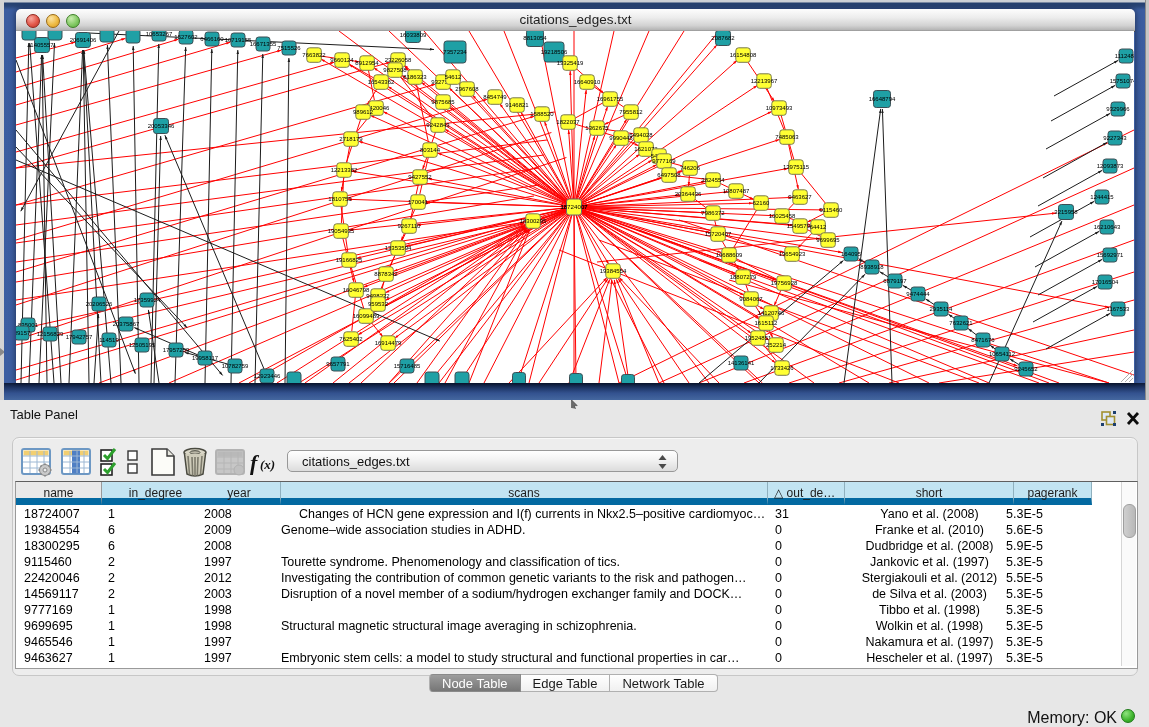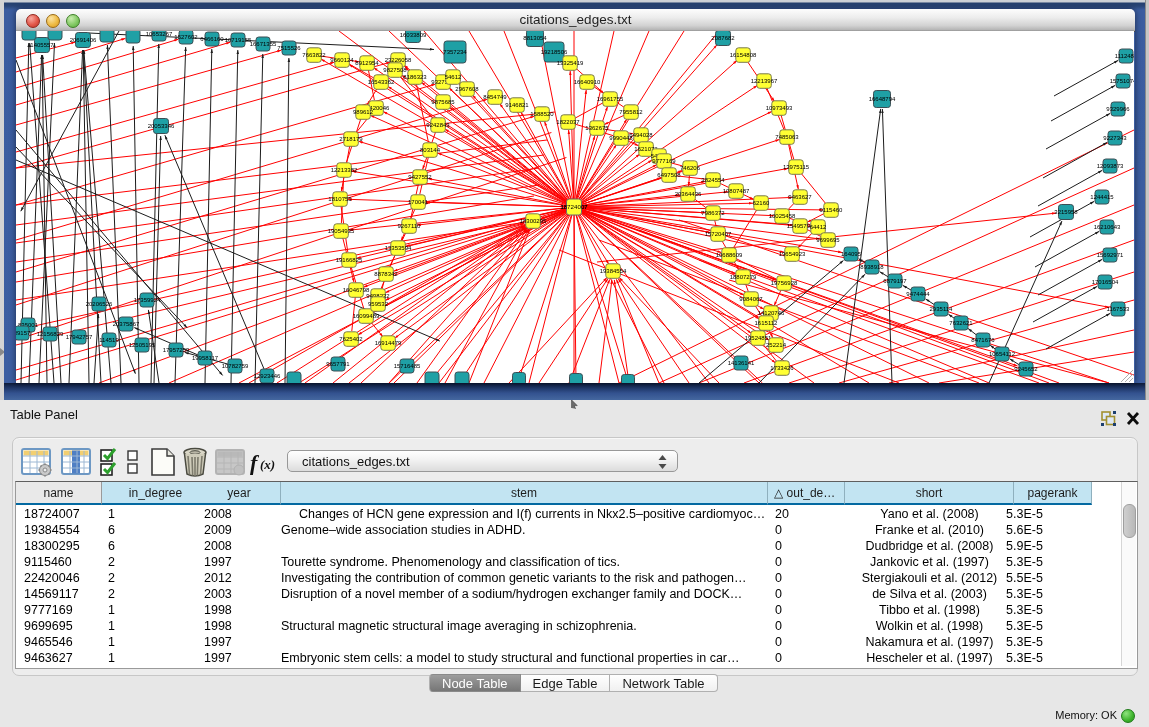--- a/index.html
+++ b/index.html
@@ -19,33 +19,33 @@
 #panel{position:absolute;left:0;top:400px;width:1149px;height:327px;background:#e7e7e7}
 #ptitle{position:absolute;left:10px;top:407px;font-size:13px;color:#111}
 #roundpanel{position:absolute;left:12px;top:437px;width:1124px;height:237px;background:#ededed;
  border:1px solid #c7c7c7;border-radius:7px;box-shadow:inset 0 1px 0 #f8f8f8}
 #combobox{position:absolute;left:287px;top:450px;width:391px;height:22px;border:1px solid #989898;border-radius:5px;
  background:linear-gradient(180deg,#ffffff 0,#f2f2f2 45%,#dcdcdc 100%);font-size:13px;color:#111;
  line-height:22px;padding-left:14px;box-sizing:border-box}
 #table{position:absolute;left:15px;top:481px;width:1121px;height:186px;background:#fff;
  border-top:1px solid #5f5f5f;border-left:1px solid #9a9a9a;border-right:1px solid #9a9a9a;border-bottom:1px solid #9a9a9a;overflow:hidden}
 .hcell{position:absolute;top:482px;height:23px;background:#c2e4f2;border-right:1px solid #8fb0be;
- box-sizing:border-box;font-size:12px;color:#1c1c1c;text-align:center;line-height:23px;border-bottom:2px solid #0369a1}
+ box-sizing:border-box;font-size:12px;color:#1c1c1c;text-align:center;line-height:23px;border-bottom:7px solid #0369a1}
 .trow{position:absolute;left:0;width:1121px;height:16px;font-size:12.5px;color:#000}
 .trow span{position:absolute;top:0;white-space:nowrap;line-height:16px}
 .trow .ctr{text-align:center}
 #vscroll{position:absolute;left:1121px;top:482px;width:14px;height:184px;background:#fafafa;border-left:1px solid #d6d6d6}
 #vthumb{position:absolute;left:1123px;top:504px;width:11px;height:32px;border-radius:6px;
  background:linear-gradient(90deg,#cfcfcf,#b8b8b8);border:1px solid #9f9f9f}
 #tabs{position:absolute;left:429px;top:674px;height:18px;display:flex;font-size:13px}
 #tabs div{border:1px solid #b0b0b0;border-left:none;line-height:17px;padding:0 12px;background:linear-gradient(180deg,#fff,#f0f0f0);color:#1a1a1a}
 #tabs div.sel{background:linear-gradient(180deg,#9d9d9d,#767676);color:#fff;border-color:#8a8a8a}
 #tabs div:first-child{border-left:1px solid #b0b0b0;border-radius:4px 0 0 4px}
 #tabs div:last-child{border-radius:0 4px 4px 0}
-#mem{position:absolute;right:32px;top:709px;font-size:11px;color:#111}
+#mem{position:absolute;right:32px;top:709px;font-size:16px;color:#111}
 #memdot{position:absolute;left:1121px;top:709px;width:12px;height:12px;border-radius:50%;
  background:radial-gradient(circle at 35% 30%,#8fe37e,#3db32c 60%,#28931f);border:1px solid #1d7a17}
 </style></head>
 <body>
 <div id="lmargin"></div>
 <div style="position:absolute;left:0px;top:348px;width:0;height:0;border-top:4px solid transparent;border-bottom:4px solid transparent;border-left:5px solid #8a8a8a"></div>
 <div id="desktop"></div>
 <div id="band"></div>
 <div id="rmargin"></div>
 <div id="win">
@@ -872,32 +872,32 @@
 <div id="combobox">citations_edges.txt
  <svg width="9" height="14" viewBox="0 0 9 14" style="position:absolute;right:10px;top:4px">
   <path d="M4.5 0 L8.5 5 H0.5 Z" fill="#4a4a4a"></path>
       <path d="M4.5 14 L8.5 9 H0.5 Z" fill="#4a4a4a"></path>
  </svg>
 </div>
 <div id="table"></div>
 <div class="hcell" style="left:16px;width:86px;background:#e9e9e9;border-right:1px solid #9a9a9a">name</div>
 <div class="hcell" style="left:102px;width:108px">in_degree</div>
 <div class="hcell" style="left:198px;width:83px">year</div>
-<div class="hcell" style="left:281px;width:487px">stem</div>
+<div class="hcell" style="left:281px;width:487px">scans</div>
 <div class="hcell" style="left:768px;width:77px;text-align:left;padding-left:6px">△ out_de…</div>
 <div class="hcell" style="left:845px;width:169px">short</div>
 <div class="hcell" style="left:1014px;width:78px">pagerank</div>
 <div style="position:absolute;left:16px;top:505px;width:1105px;height:161px;overflow:hidden;background:#fff">
 <div style="position:relative;left:0;top:-505px">
 <div class="trow" style="top:506px">
 <span style="left:8px">18724007</span>
         <span style="left:92px">1</span>
 <span style="left:188px">2008</span>
         <span style="left:283px">Changes of HCN gene expression and I(f) currents in Nkx2.5–positive cardiomyoc…</span>
-<span style="left:759px">20</span>
+<span style="left:759px">31</span>
         <span class="ctr" style="left:829px;width:169px">Yano et al. (2008)</span>
 <span style="left:990px">5.3E-5</span>
       </div>
 <div class="trow" style="top:522px">
 <span style="left:8px">19384554</span>
         <span style="left:92px">6</span>
 <span style="left:188px">2009</span>
         <span style="left:265px">Genome–wide association studies in ADHD.</span>
 <span style="left:759px">0</span>
         <span class="ctr" style="left:829px;width:169px">Franke et al. (2010)</span>

